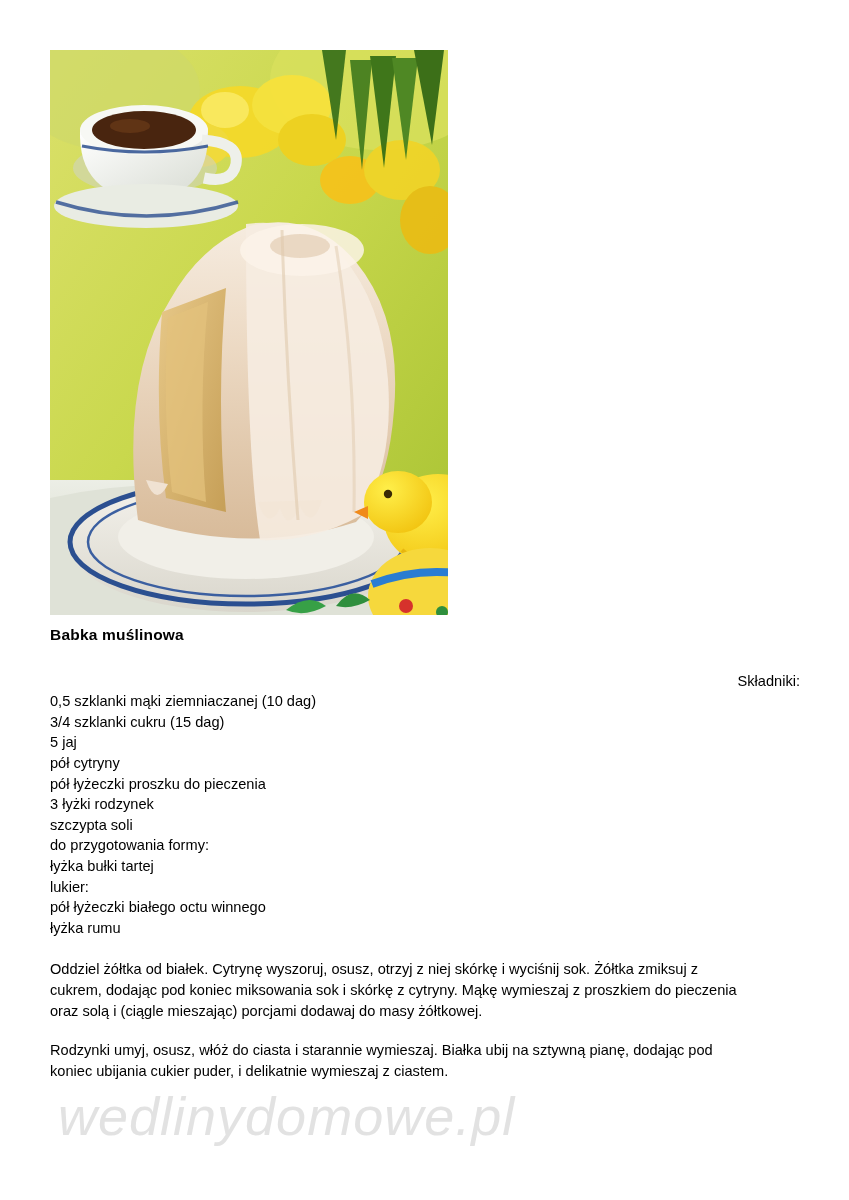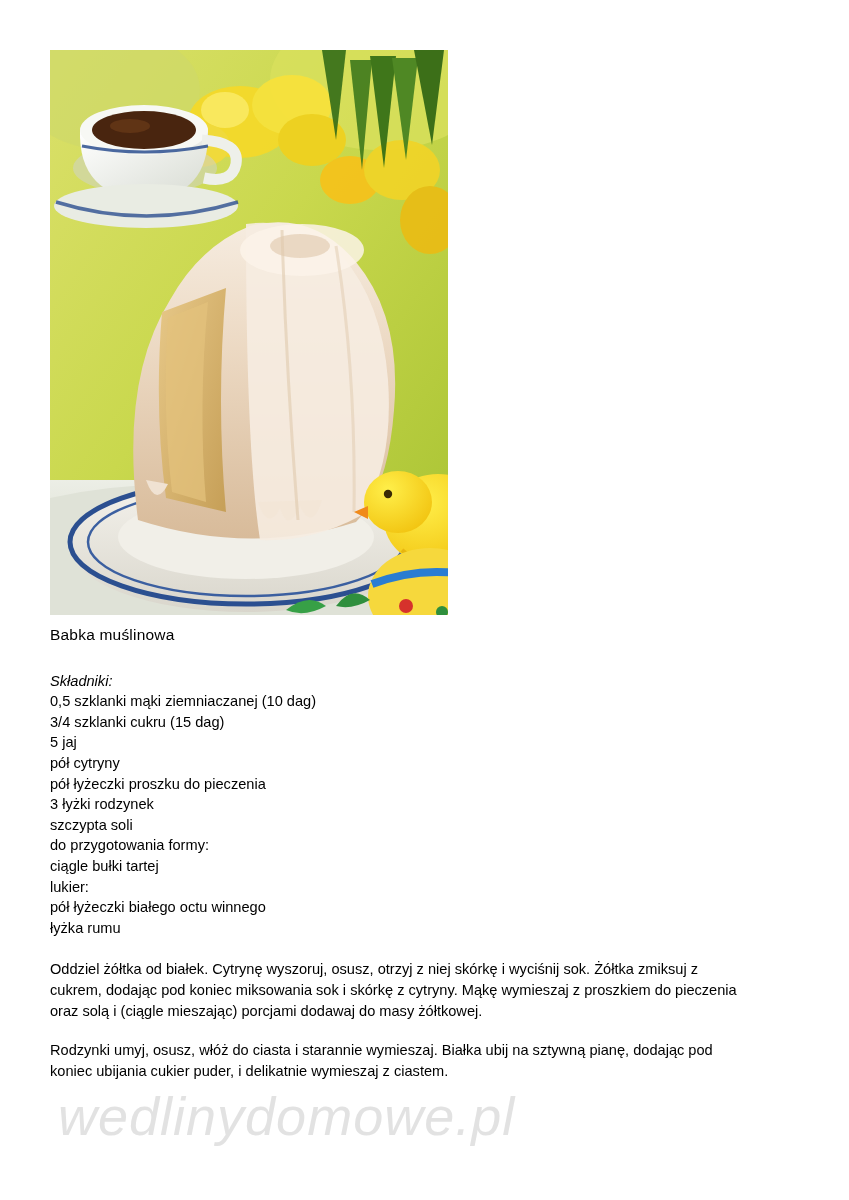--- a/index.html
+++ b/index.html
@@ -33,34 +33,34 @@
     height: 565px;
     position: relative;
     overflow: hidden;
     background: #b8cf46;
   }
   .photo-wrap svg { display: block; }
 
   
   .recipe-title {
     font-size: 15.5px;
-    font-weight: normal;
+    font-weight: bold;
     margin-top: 11px;
     letter-spacing: 0.2px;
     line-height: 1.2;
   }
 
   
   .ingredients {
     margin-top: 26px;
     font-size: 14.6px;
     line-height: 20.6px;
   }
   .ing-heading {
-    font-style: italic;
+    text-align: right;
   }
   .ing-line { white-space: pre-wrap; }
 
   
   .steps {
     margin-top: 21px;
     font-size: 14.6px;
     line-height: 20.6px;
     width: 700px;
   }
@@ -209,21 +209,21 @@
     <div class="ingredients">
       <div class="ing-heading">Składniki:</div>
       <div class="ing-line">0,5 szklanki mąki ziemniaczanej (10 dag)</div>
       <div class="ing-line">3/4 szklanki cukru (15 dag)</div>
       <div class="ing-line">5 jaj</div>
       <div class="ing-line">pół cytryny</div>
       <div class="ing-line">pół łyżeczki proszku do pieczenia</div>
       <div class="ing-line">3 łyżki rodzynek</div>
       <div class="ing-line">szczypta soli</div>
       <div class="ing-line">do przygotowania formy:</div>
-      <div class="ing-line">ciągle bułki tartej</div>
+      <div class="ing-line">łyżka bułki tartej</div>
       <div class="ing-line">lukier:</div>
       <div class="ing-line">pół łyżeczki białego octu winnego</div>
       <div class="ing-line">łyżka rumu</div>
     </div>
 
     <div class="steps">
       <p class="step">Oddziel żółtka od białek. Cytrynę wyszoruj, osusz, otrzyj z niej skórkę i wyciśnij sok. Żółtka zmiksuj z cukrem, dodając pod koniec miksowania sok i skórkę z cytryny. Mąkę wymieszaj z proszkiem do pieczenia oraz solą i (ciągle mieszając) porcjami dodawaj do masy żółtkowej.</p>
       <p class="step">Rodzynki umyj, osusz, włóż do ciasta i starannie wymieszaj. Białka ubij na sztywną pianę, dodając pod koniec ubijania cukier puder, i delikatnie wymieszaj z ciastem.</p>
     </div>
 

